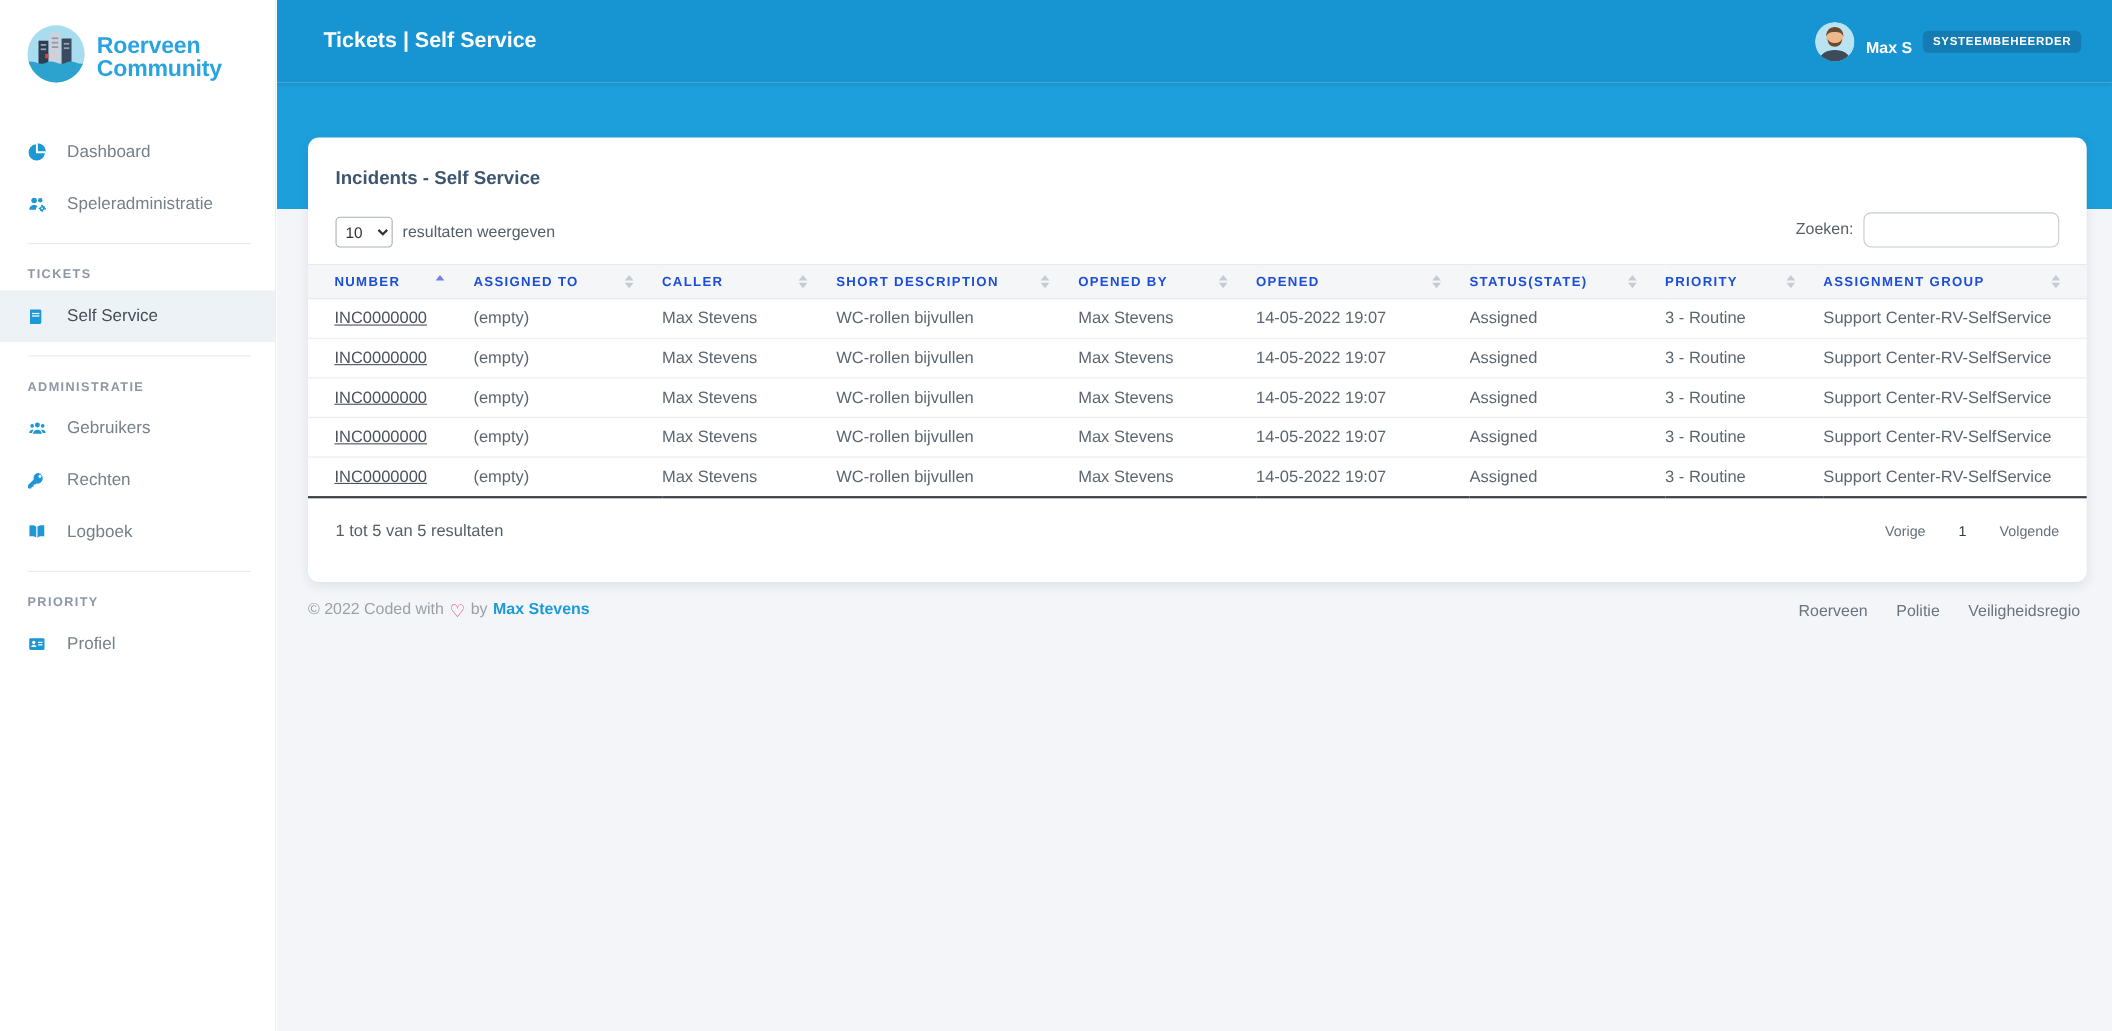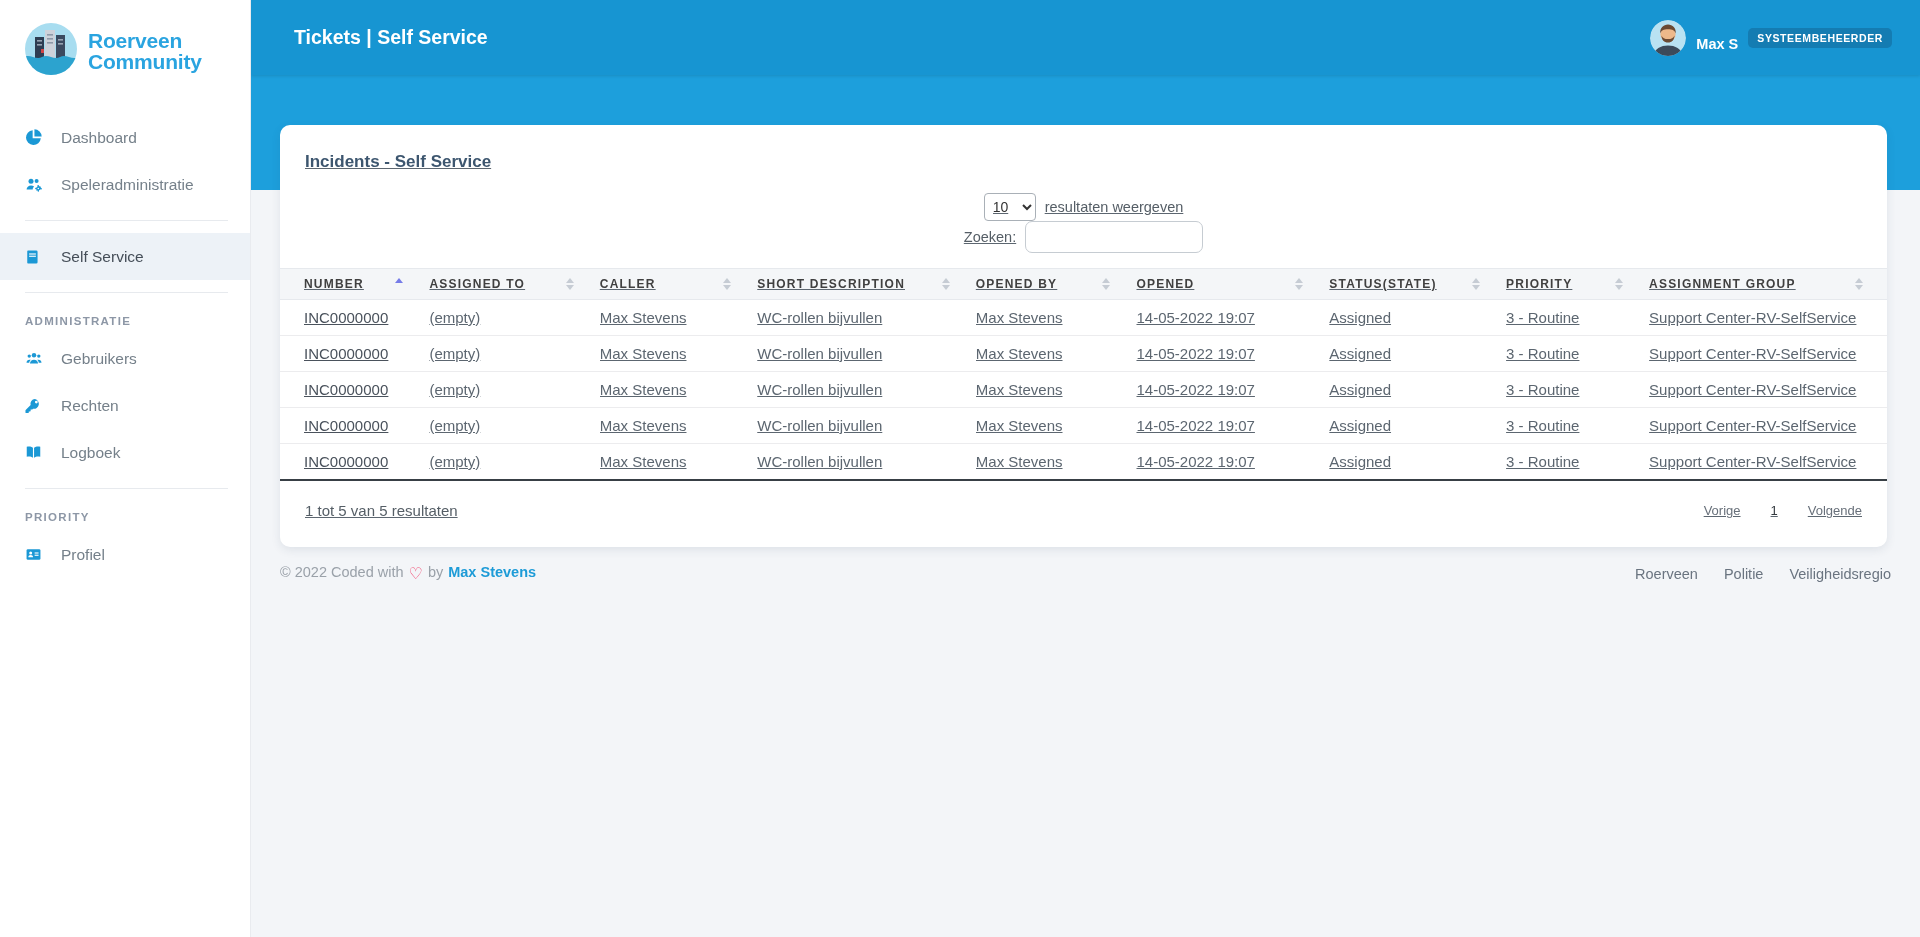--- a/index.html
+++ b/index.html
@@ -45,44 +45,43 @@
   .avatar{ width:36px; height:36px; border-radius:50%; overflow:hidden; flex:0 0 36px;}
   .user-name{ color:#fff; font-size:14.5px; font-weight:bold;margin-top:12px; }
   .role-badge{
     background:var(--c-badge); color:#fff; font-size:10.5px; font-weight:bold;
     letter-spacing:.6px; padding:4px 9px; border-radius:5px;
   }
   .band{ height:115px; background:var(--c-band); }
   .content{ position:relative; }
   
   .card{
-    background:#fff; border-radius:10px; margin:-65px 33px 0 29px;
+    background:#fff; border-radius:10px; margin:-65px 23px 0 29px;
     box-shadow:0 3px 10px rgba(40,60,90,.10); position:relative; z-index:4;
-    padding-bottom:2px;
-    text-decoration:underline;
+    padding-bottom:12px;
   }
   .card-title{ color:#3d566f; font-size:17px; font-weight:bold; padding:27px 25px 0 25px; }
-  .controls{ display:flex; align-items:center; justify-content:space-between; padding:21px 25px 0 25px;flex-direction:column; }
+  .controls{ display:flex; align-items:flex-end; justify-content:space-between; padding:21px 25px 0 25px; }
   .length-ctl{ display:flex; align-items:center; gap:9px; font-size:14.5px; color:#555e66; }
   .length-ctl select{
     font-family:inherit; font-size:14px; color:#333; padding:4px 4px;
     border:1px solid #a9b0b7; border-radius:4px; background:#fff; width:52px;
   }
   .search-ctl{ display:flex; align-items:center; gap:9px; font-size:14.5px; color:#555e66; }
   .search-ctl input{
     width:178px; height:32px; border:1px solid #c6ccd2; border-radius:7px;
     padding:4px 10px; font-family:inherit; font-size:14px; color:#333; outline:none;
   }
   
   table{ width:100%; border-collapse:collapse; table-layout:fixed; margin-top:15px; }
   col.c1{width:9.3%} col.c2{width:10.6%} col.c3{width:9.8%} col.c4{width:13.6%}
   col.c5{width:10.0%} col.c6{width:12.0%} col.c7{width:11.0%} col.c8{width:8.9%} col.c9{width:14.8%}
   thead th{
     background:#f4f6f8; border-top:1px solid #e6e9ed; border-bottom:1px solid #e6e9ed;
-    font-size:12px; font-weight:bold; letter-spacing:1.2px; color:#404040;
+    font-size:12px; font-weight:bold; letter-spacing:1.2px; color:#1d4ed8;
     text-align:right; padding:8px 26px 8px 0; cursor:pointer;
   }
   thead th:first-child{ padding-left:24px; }
   thead th:last-child{ padding-right:24px; }
   .th-inner{ display:flex; align-items:center; justify-content:space-between; gap:6px; }
   .sort-icons{ display:flex; flex-direction:column; gap:2px; align-items:center; }
   .tri{ width:0; height:0; border-left:4px solid transparent; border-right:4px solid transparent; }
   .tri.up{ border-bottom:5px solid #c6ccd4; }
   .tri.down{ border-top:5px solid #c6ccd4; }
   th.sorted .tri.up{ border-bottom-color:var(--c-sort-active); }
@@ -165,20 +164,21 @@
           <rect x="9.6" y="9.2" width="5.6" height="1.2" rx=".5" transform="rotate(45 12.3 11.5)"></rect>
           <rect x="9.6" y="11.1" width="5.6" height="1.2" rx=".5" transform="rotate(-45 12.3 11.5)"></rect>
           <circle cx="12.3" cy="11.5" r="2"></circle>
           <circle cx="12.3" cy="11.5" r=".8" fill="#fff"></circle>
         </svg>
       </span>
       <span>Speleradministratie</span>
     </div>
 
     <hr class="side-divider">
+    <div class="section-title">TICKETS</div>
 
     <div class="nav-item active">
       <span class="nav-icon">
         <svg width="15" height="16" viewBox="0 0 16 16" fill="currentColor">
           <path d="M3.2 1h8.8a1.4 1.4 0 0 1 1.4 1.4v11.2A1.4 1.4 0 0 1 12 15H3.2a.8.8 0 0 1-.8-.8V1.8a.8.8 0 0 1 .8-.8z"></path>
           <rect x="4.4" y="4.2" width="7.2" height="1.2" fill="#fff"></rect>
           <rect x="4.4" y="6.6" width="7.2" height="1.2" fill="#fff"></rect>
         </svg>
       </span>
       <span>Self Service</span>

